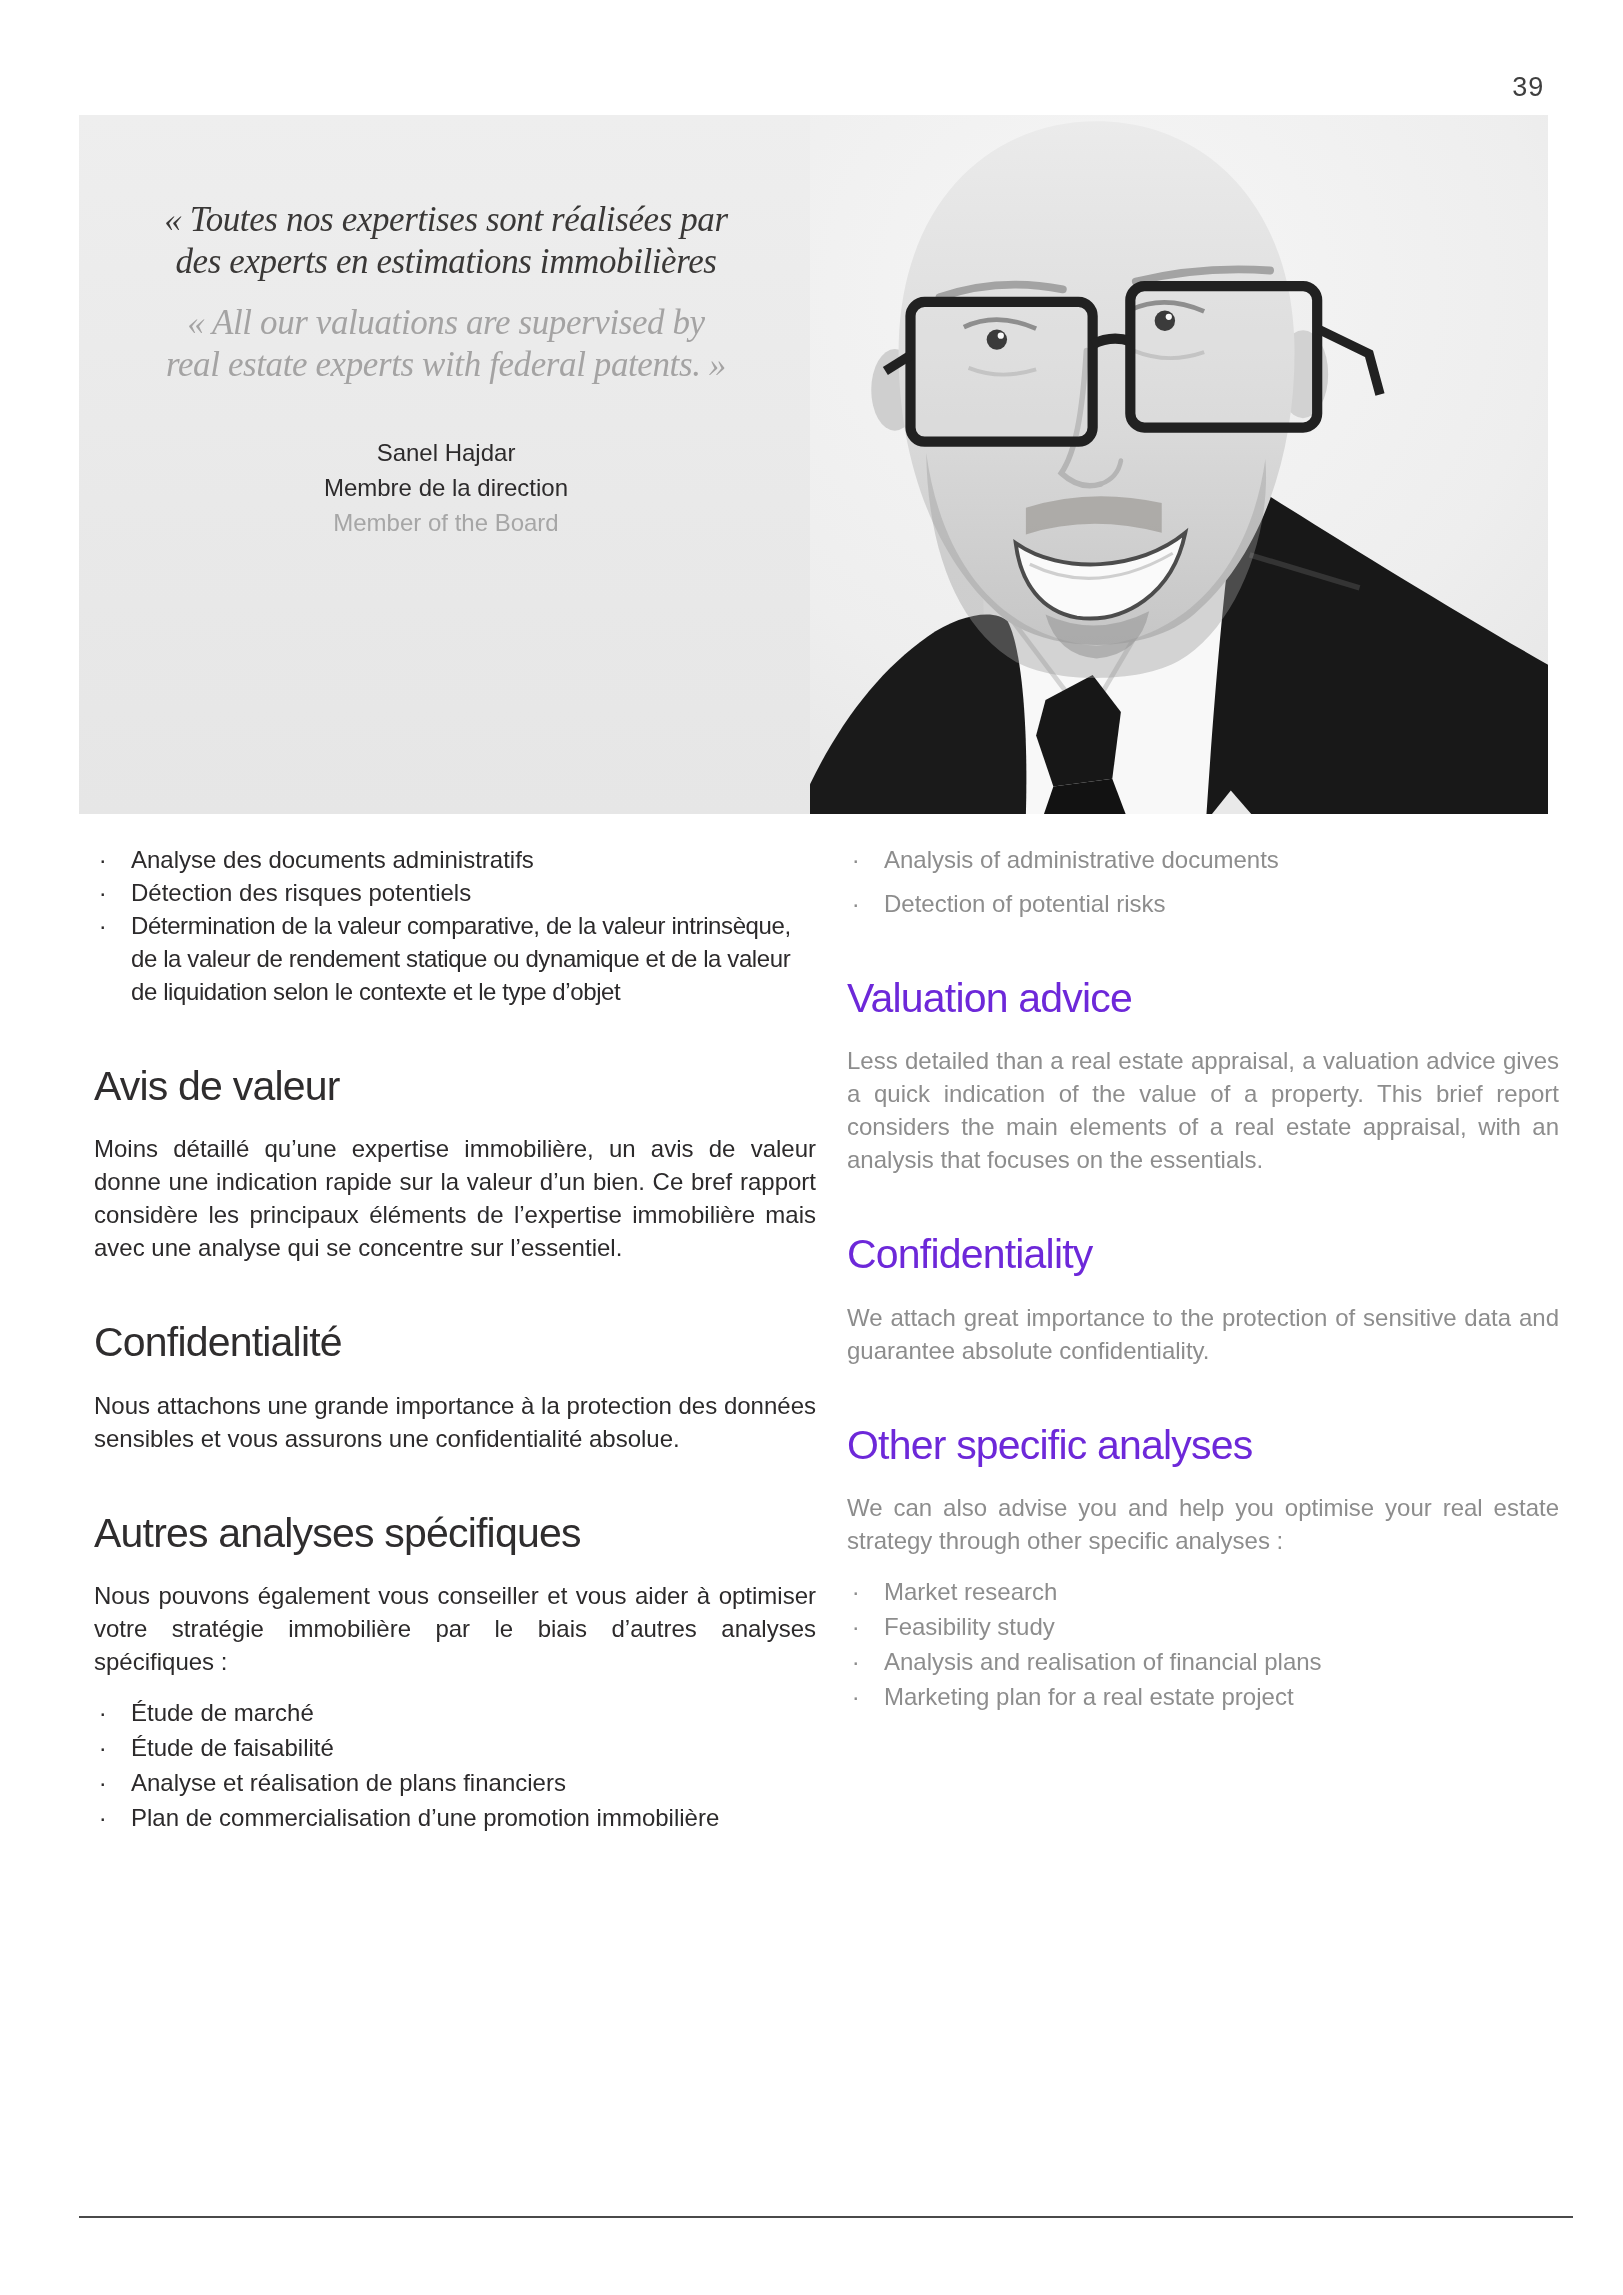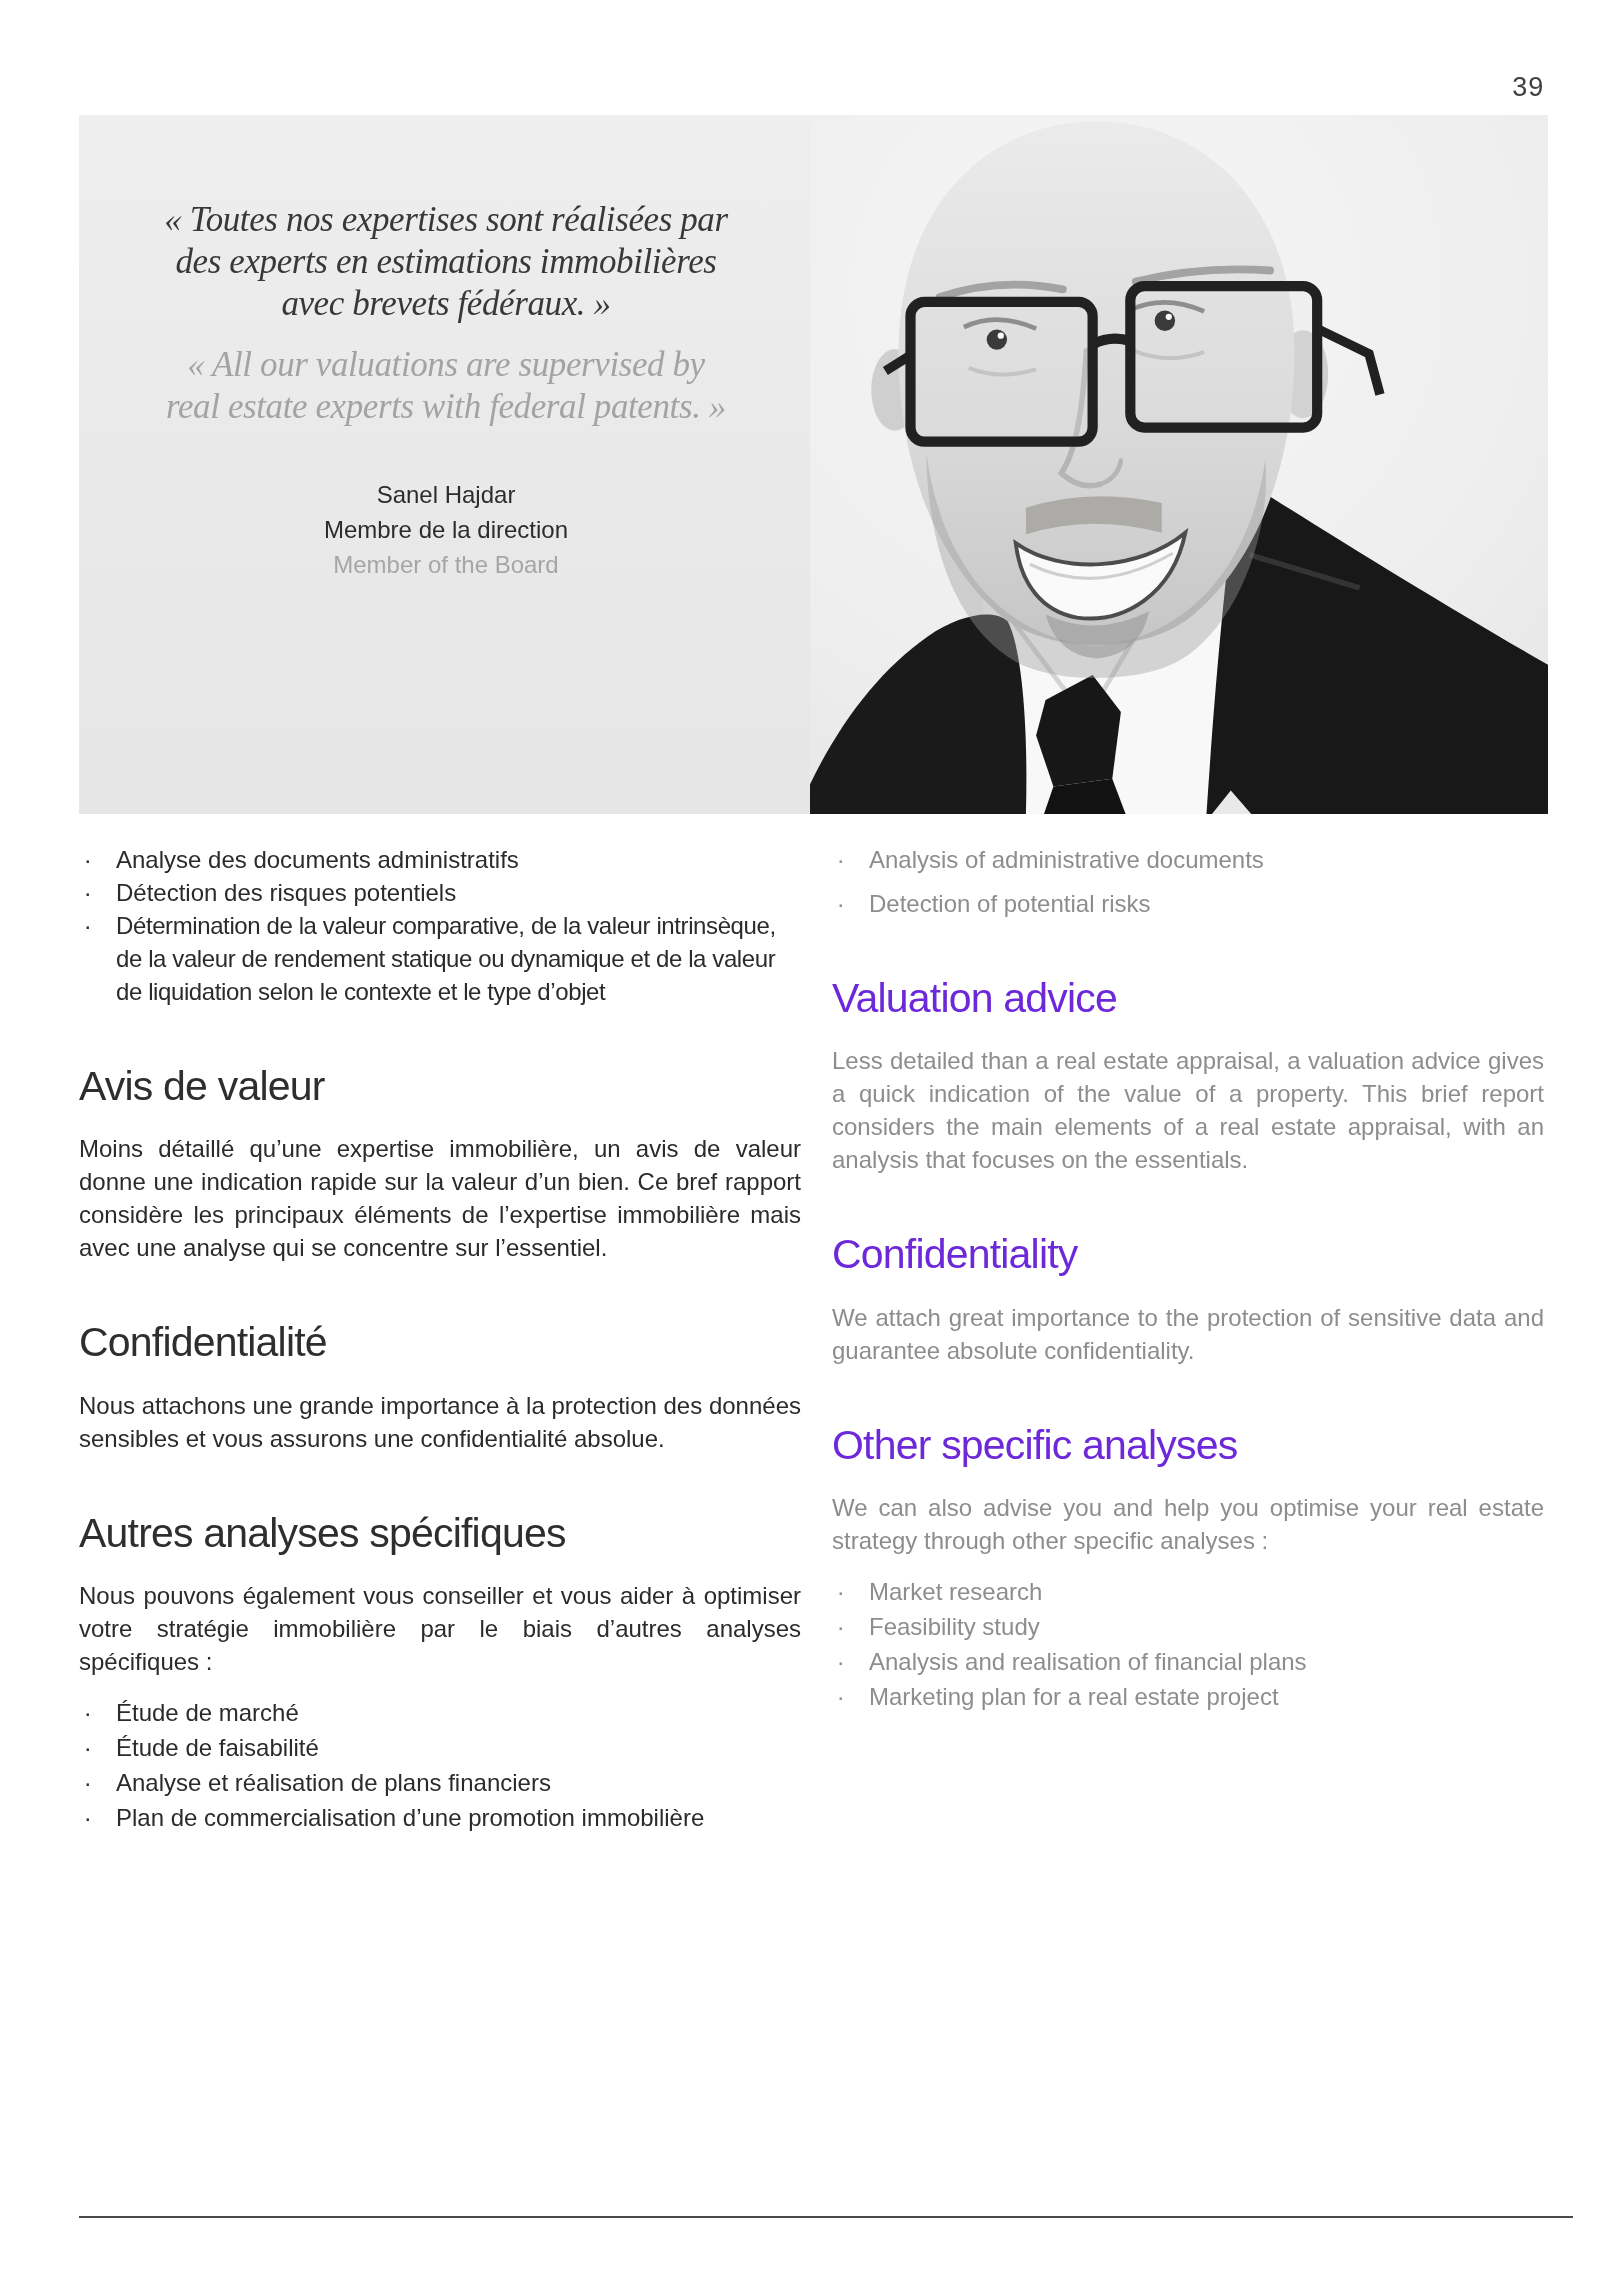--- a/index.html
+++ b/index.html
@@ -13,21 +13,21 @@
         background:linear-gradient(180deg,#eeeeee 0%,#e9e9e9 55%,#e6e6e6 100%);overflow:hidden}
   .quoteblock{position:absolute;left:0;top:0;width:734px;padding-top:84px;text-align:center}
   .q{font-family:"Liberation Serif","DejaVu Serif",serif;font-style:italic;font-size:35px;line-height:42px;letter-spacing:-0.4px}
   .q span{display:block}
   .q-fr{color:#3a3837;margin-bottom:19px}
   .q-en{color:#a4a3a3;margin-bottom:49px}
   .attr{font-size:24px;line-height:35px;color:#2d2b2c}
   .attr .role-en{color:#a6a6a6}
   .portrait{position:absolute;top:0;right:0;width:738px;height:699px;display:block}
 
-  .cols{position:absolute;top:843px;left:79px;width:1466px;display:flex;gap:31px}
+  .cols{position:absolute;top:843px;left:94px;width:1466px;display:flex;gap:31px}
   .col{font-size:24px}
   .col-fr{width:722px;color:#2c2a2b}
   .col-en{width:712px;color:#8d8d8d}
   .col-fr h2{color:#2f2d2e}
   .col-en h2{color:#6d28d9}
   h2{font-family:Liberation Sans, sans-serif;font-weight:400;font-size:41px;line-height:52px;letter-spacing:-0.8px;margin:52px 0 20.4px}
   .col p{line-height:33px;text-align:justify}
   ul{list-style:none}
   li{position:relative;padding-left:37px;line-height:33px}
   li::before{content:"·";position:absolute;left:4.7px;top:0}
@@ -44,21 +44,20 @@
 
 <div class="page">
 
   <div class="pagenum">39</div>
 
   <section class="hero">
     <div class="quoteblock">
       <p class="q q-fr">
         <span>« Toutes nos expertises sont réalisées par</span>
         <span>des experts en estimations immobilières</span>
-        <span>avec brevets fédéraux. »</span>
       </p>
       <p class="q q-en">
         <span>« All our valuations are supervised by</span>
         <span>real estate experts with federal patents. »</span>
       </p>
       <div class="attr">
         <div>Sanel Hajdar</div>
         <div>Membre de la direction</div>
         <div class="role-en">Member of the Board</div>
       </div>

